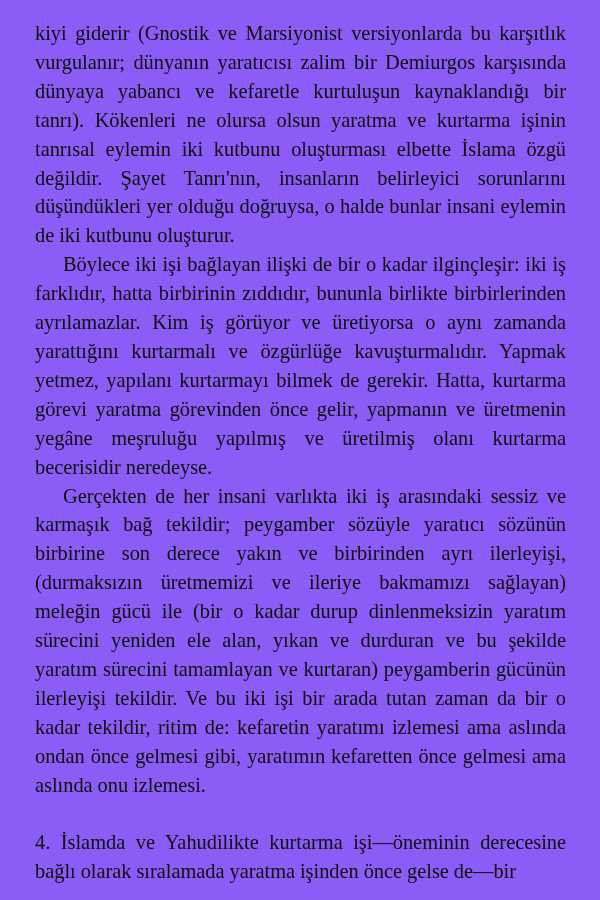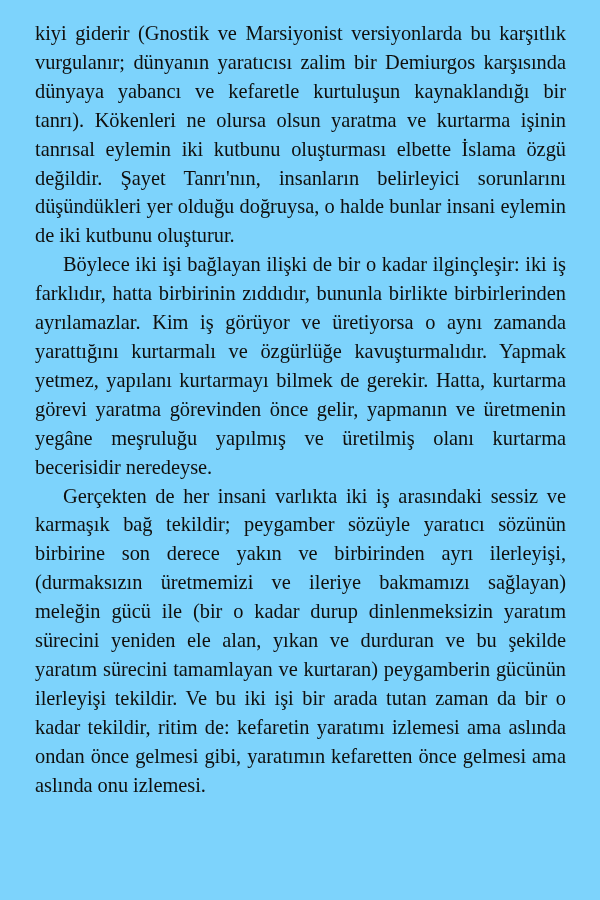--- a/index.html
+++ b/index.html
@@ -13,21 +13,21 @@
     background: #fdfdfb;
     font-family: "Liberation Serif", "DejaVu Serif", serif;
     color: #100f0d;
     overflow: hidden;
   }
 
   .page {
     position: relative;
     width: 600px;
     height: 900px;
-    background: #7dd3fc;
+    background: #8b5cf6;
     box-sizing: border-box;
     padding: 0;
   }
 
   .text-column {
     position: absolute;
     left: 35px;
     top: 19px;
     width: 531px;
   }
@@ -66,15 +66,16 @@
 
 <div class="page">
   <div class="text-column clip-bottom">
 
     <p class="body-par first-par">kiyi giderir (Gnostik ve Marsiyonist versiyonlarda bu karşıtlık vurgulanır; dünyanın yaratıcısı zalim bir Demiurgos karşısında dünyaya yabancı ve kefaretle kurtuluşun kaynaklandığı bir tanrı). Kökenleri ne olursa olsun yaratma ve kurtarma işinin tanrısal eylemin iki kutbunu oluşturması elbette İslama özgü değildir. Şayet Tanrı'nın, insanların belirleyici sorunlarını düşündükleri yer olduğu doğruysa, o halde bunlar insani eylemin de iki kutbunu oluşturur.</p>
 
     <p class="body-par">Böylece iki işi bağlayan ilişki de bir o kadar ilginçleşir: iki iş farklıdır, hatta birbirinin zıddıdır, bununla birlikte birbirlerinden ayrılamazlar. Kim iş görüyor ve üretiyorsa o aynı zamanda yarattığını kurtarmalı ve özgürlüğe kavuşturmalıdır. Yapmak yetmez, yapılanı kurtarmayı bilmek de gerekir. Hatta, kurtarma görevi yaratma görevinden önce gelir, yapmanın ve üretmenin yegâne meşruluğu yapılmış ve üretilmiş olanı kurtarma becerisidir neredeyse.</p>
 
     <p class="body-par">Gerçekten de her insani varlıkta iki iş arasındaki sessiz ve karmaşık bağ tekildir; peygamber sözüyle yaratıcı sözünün birbirine son derece yakın ve birbirinden ayrı ilerleyişi, (durmaksızın üretmemizi ve ileriye bakmamızı sağlayan) meleğin gücü ile (bir o kadar durup dinlenmeksizin yaratım sürecini yeniden ele alan, yıkan ve durduran ve bu şekilde yaratım sürecini tamamlayan ve kurtaran) peygamberin gücünün ilerleyişi tekildir. Ve bu iki işi bir arada tutan zaman da bir o kadar tekildir, ritim de: kefaretin yaratımı izlemesi ama aslında ondan önce gelmesi gibi, yaratımın kefaretten önce gelmesi ama aslında onu izlemesi.</p>
 
+    <p class="body-par numbered-par">4. İslamda ve Yahudilikte kurtarma işi—öneminin derecesine bağlı olarak sıralamada yaratma işinden önce gelse de—bir</p>
 
   </div>
 </div>
 
 </body></html>

